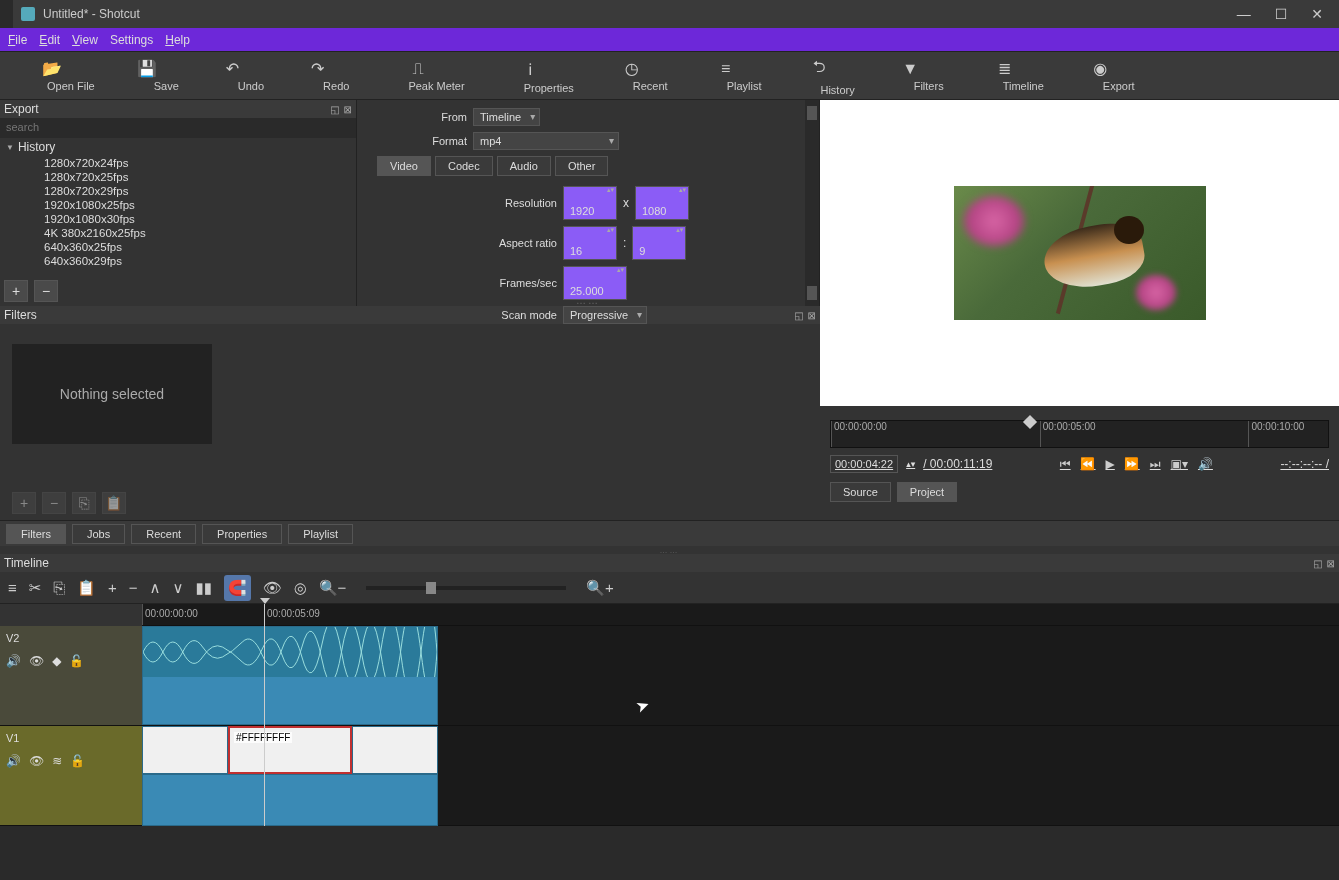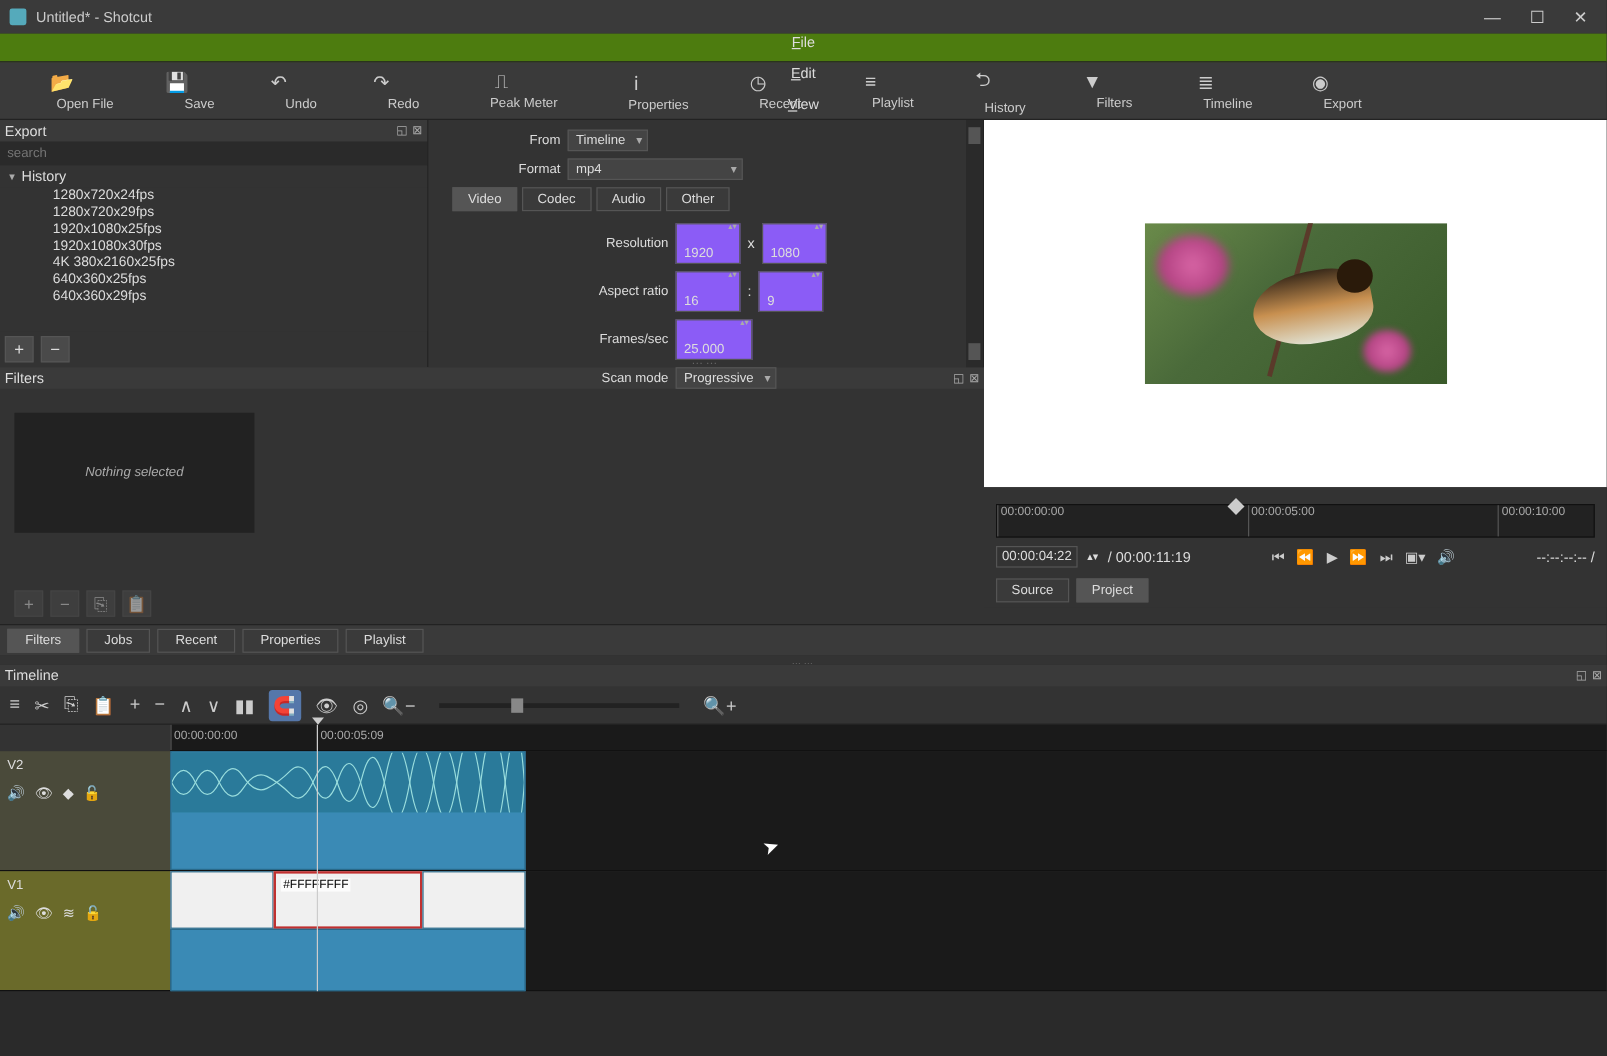--- a/index.html
+++ b/index.html
@@ -1,24 +1,24 @@
 <!DOCTYPE html>
 <html><head>
 <meta charset="utf-8">
 <style>
 * { margin: 0; padding: 0; box-sizing: border-box; font-family: "Segoe UI", Tahoma, sans-serif; font-size: 12px; color: #ddd; user-select: none; }
 html, body { width: 1339px; height: 880px; background: #2a2a2a; overflow: hidden; }
 
-.titlebar { height: 28px; background: #3a3a3a; display: flex; align-items: center; padding: 0 8px; }
+.titlebar { height: 28px; background: #3a3a3a; display: flex; align-items: center; padding: 0 8px; margin-left: 13px; }
 .titlebar .logo { width: 14px; height: 14px; background: #5ab; margin-right: 8px; border-radius: 2px; }
 .titlebar .title { flex: 1; color: #ccc; font-size: 12px; }
 .titlebar .winbtns { display: flex; gap: 24px; padding-right: 8px; }
 .titlebar .winbtns span { color: #ccc; font-size: 14px; cursor: pointer; }
 
-.menubar { height: 24px; background: #4d7c0f; display: flex; align-items: center; padding: 0 8px; gap: 12px; border-bottom: 1px solid #222; flex-direction: column; }
+.menubar { height: 24px; background: #6d28d9; display: flex; align-items: center; padding: 0 8px; gap: 12px; border-bottom: 1px solid #222; }
 .menubar span { color: #ddd; cursor: pointer; }
 .menubar span u { text-decoration: underline; }
 
 .toolbar { height: 48px; background: #3a3a3a; display: flex; align-items: center; padding: 0 6px; gap: 14px; border-bottom: 1px solid #222; }
 .tool { display: flex; flex-direction: column; align-items: center; gap: 2px; cursor: pointer; padding: 2px 4px; }
 .tool .ic { font-size: 16px; color: #ccc; }
 .tool .lbl { font-size: 11px; color: #ccc; margin-left: 37px; }
 
 .midrow { display: flex; height: 206px; }
 .export-panel { width: 357px; background: #333; display: flex; flex-direction: column; border-right: 1px solid #222; }
@@ -57,31 +57,31 @@
 .bird-flower { position: absolute; width: 60px; height: 50px; background: radial-gradient(circle, #d865a5 0%, #b04080 70%); border-radius: 50%; top: 10px; left: 10px; filter: blur(4px); }
 .bird-flower2 { position: absolute; width: 40px; height: 35px; background: radial-gradient(circle, #d865a5 0%, #b04080 70%); border-radius: 50%; bottom: 10px; right: 30px; filter: blur(3px); }
 .bird-body { position: absolute; width: 100px; height: 60px; background: linear-gradient(180deg, #3a2a1a 0%, #c89050 50%, #e0e0d0 100%); border-radius: 50% 40% 40% 50%; top: 40px; left: 90px; transform: rotate(-10deg); }
 .bird-head { position: absolute; width: 30px; height: 28px; background: #2a1a0a; border-radius: 50%; top: 30px; left: 160px; }
 .branch { position: absolute; width: 4px; height: 140px; background: #5a3a2a; top: -10px; left: 120px; transform: rotate(15deg); }
 
 .preview-ruler { height: 28px; background: #222; margin: 8px 10px 2px 10px; position: relative; border: 1px solid #111; }
 .preview-ruler .tick { position: absolute; top: 0; height: 100%; border-left: 1px solid #555; font-size: 10px; padding-left: 2px; color: #aaa; }
 .preview-ruler .playhead { position: absolute; top: -4px; width: 10px; height: 10px; background: #ccc; transform: translateX(-5px) rotate(45deg); }
 
-.transport { height: 28px; display: flex; align-items: center; padding: 0 10px; gap: 8px; }
+.transport { height: 28px; display: flex; align-items: center; padding: 0 10px; gap: 8px; text-decoration: underline; }
 .transport .tc-in { background: #333; border: 1px solid #555; padding: 2px 4px; font-size: 11px; }
 .transport .tbtns { flex: 0 0 auto; display: flex; gap: 10px; margin: 0 10px; }
 .transport .tbtn { cursor: pointer; font-size: 12px; color: #ccc; }
 .transport .spacer { flex: 1; }
 
 .preview-tabs { display: flex; gap: 6px; padding: 4px 10px; }
 
 .filters-panel { height: 214px; background: #333; display: flex; flex-direction: column; }
 .filters-body { flex: 1; padding: 20px 12px; display: flex; align-items: flex-start; gap: 12px; }
-.noselect-box { width: 200px; height: 100px; background: #222; display: flex; align-items: center; justify-content: center; font-size: 11px; color: #aaa; font-style: italic; }
+.noselect-box { width: 200px; height: 100px; background: #222; display: flex; align-items: center; justify-content: center; font-size: 14px; color: #aaa; }
 .filters-btns { display: flex; gap: 6px; padding: 6px 12px; }
 
 .bottom-tabs { height: 26px; background: #3a3a3a; display: flex; align-items: center; padding: 0 6px; gap: 6px; border-top: 1px solid #222; position: relative; }
 .bottom-tabs .tab { padding: 3px 14px; }
 
 .resize-handle { height: 8px; background: #333; text-align: center; color: #666; font-size: 8px; letter-spacing: 2px; cursor: ns-resize; }
 
 .timeline-panel { background: #333; }
 .timeline-toolbar { height: 32px; display: flex; align-items: center; padding: 0 8px; gap: 12px; border-bottom: 1px solid #222; }
 .timeline-toolbar .tlbtn { cursor: pointer; font-size: 15px; color: #ccc; }
@@ -194,20 +194,21 @@
         <div class="panel-header">
           <span>Export</span>
           <span class="sp"></span>
           <span class="pbtn">◱</span>
           <span class="pbtn">⊠</span>
         </div>
         <div class="searchbox"><input placeholder="search" style=""></div>
         <div class="preset-list">
           <div class="cat">History</div>
           <div class="item">1280x720x24fps</div>
+          <div class="item">1280x720x25fps</div>
           <div class="item">1280x720x29fps</div>
           <div class="item">1920x1080x25fps</div>
           <div class="item">1920x1080x30fps</div>
           <div class="item">4K 380x2160x25fps</div>
           <div class="item">640x360x25fps</div>
           <div class="item">640x360x29fps</div>
         </div>
         <div class="preset-btns">
           <div class="sqbtn">+</div>
           <div class="sqbtn">−</div>

